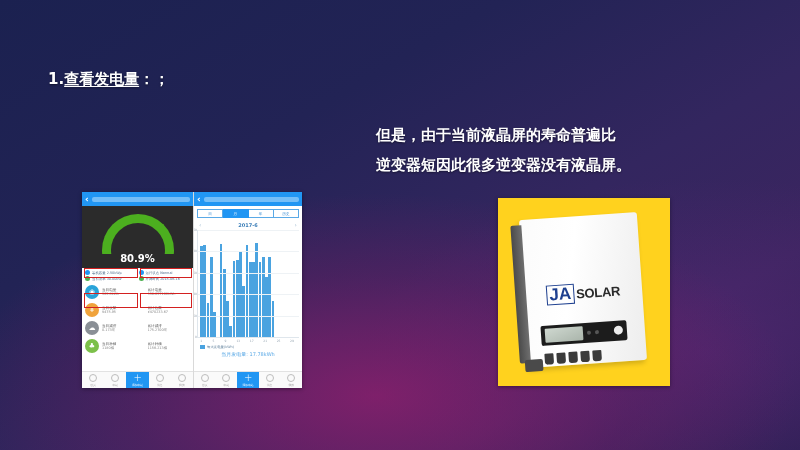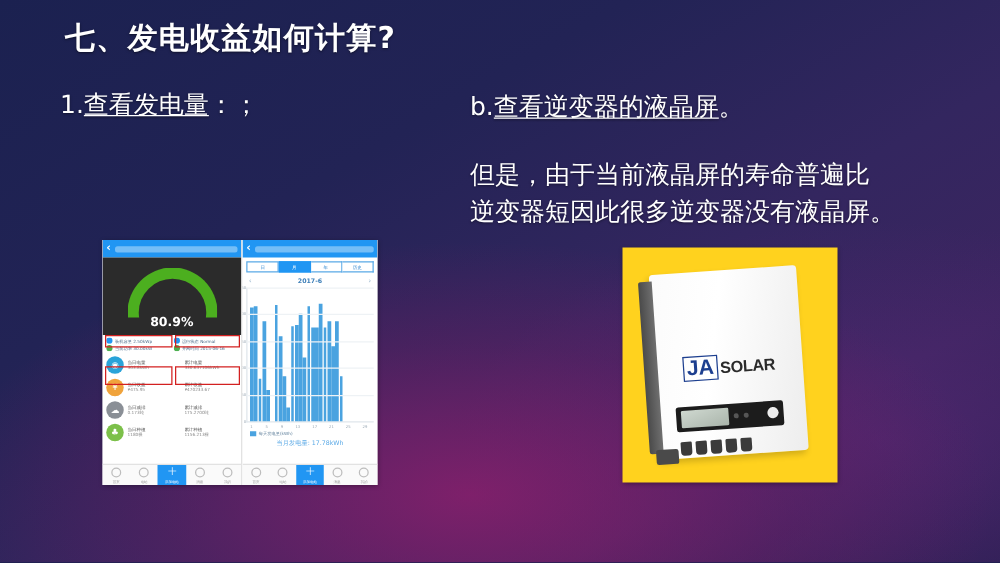--- a/index.html
+++ b/index.html
@@ -27,22 +27,22 @@
     color: #ffffff;
     letter-spacing: 1px;
     text-shadow: 0 1px 2px rgba(0,0,0,0.5);
     white-space: nowrap;
   }
 
   
   .btext {
     position: absolute;
     color: #ffffff;
-    font-size: 20px;
-    font-weight: normal;
+    font-size: 15px;
+    font-weight: bold;
     white-space: nowrap;
     text-shadow: 0 1px 2px rgba(0,0,0,0.45);
   }
   .uline { text-decoration: underline; text-underline-offset: 2px; text-decoration-thickness: 1px; }
 
   #line-1   { left: 48px;  top: 70px; }
   #line-1a  { left: 85px;  top: 124px; }
   #line-b   { left: 376px; top: 72px; }
   #line-b2  { left: 376px; top: 126px; }
   #line-b3  { left: 376px; top: 156px; }
@@ -304,26 +304,24 @@
     width: 18px; height: 12px;
     background: #4a4a4a;
     border-radius: 2px;
   }
 </style>
 </head>
 <body>
 
 <div id="slide">
 
-  <div id="title">七、发电收益如何计算?</div>
 
   <div class="btext" id="line-1"><span>1.</span><span class="uline">查看发电量</span><span>：；</span></div>
 
 
-  <div class="btext" id="line-b"><span>b.</span><span class="uline">查看逆变器的液晶屏</span><span>。</span></div>
 
   <div class="btext" id="line-b2">但是，由于当前液晶屏的寿命普遍比</div>
   <div class="btext" id="line-b3">逆变器短因此很多逆变器没有液晶屏。</div>
 
   <div id="phone-shot">
 
     <div class="panel" id="panel-left">
       <div class="phdr">
         <span class="chev">‹</span>
         <span class="hdr-title"></span>

